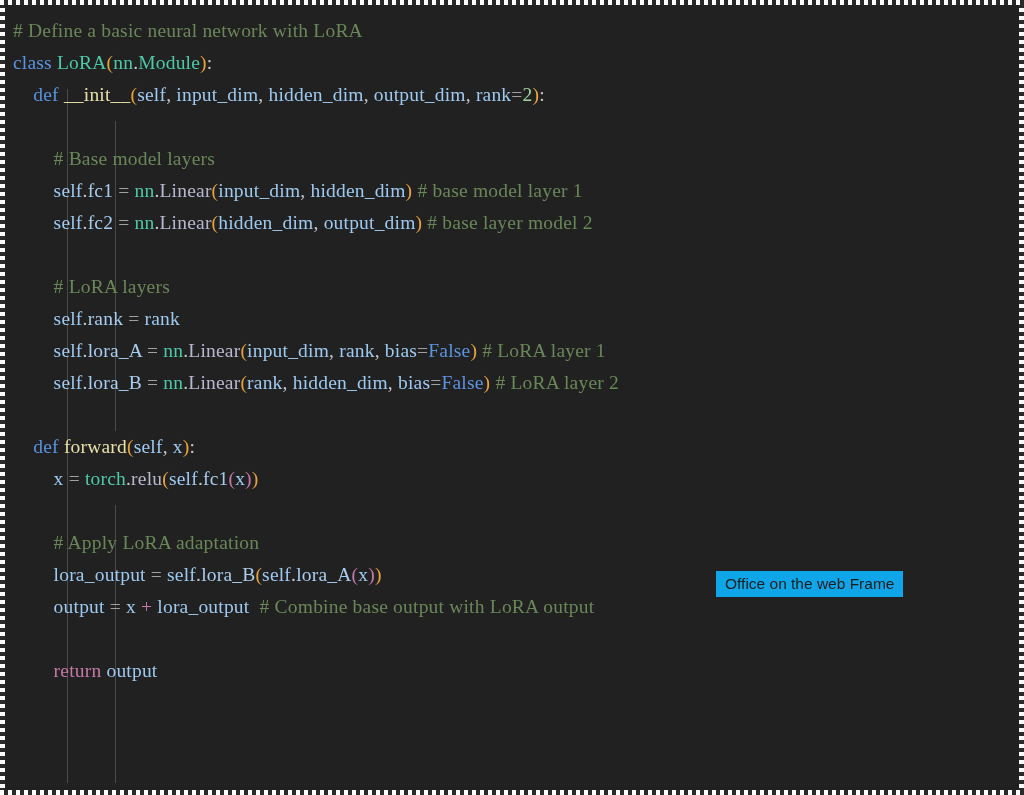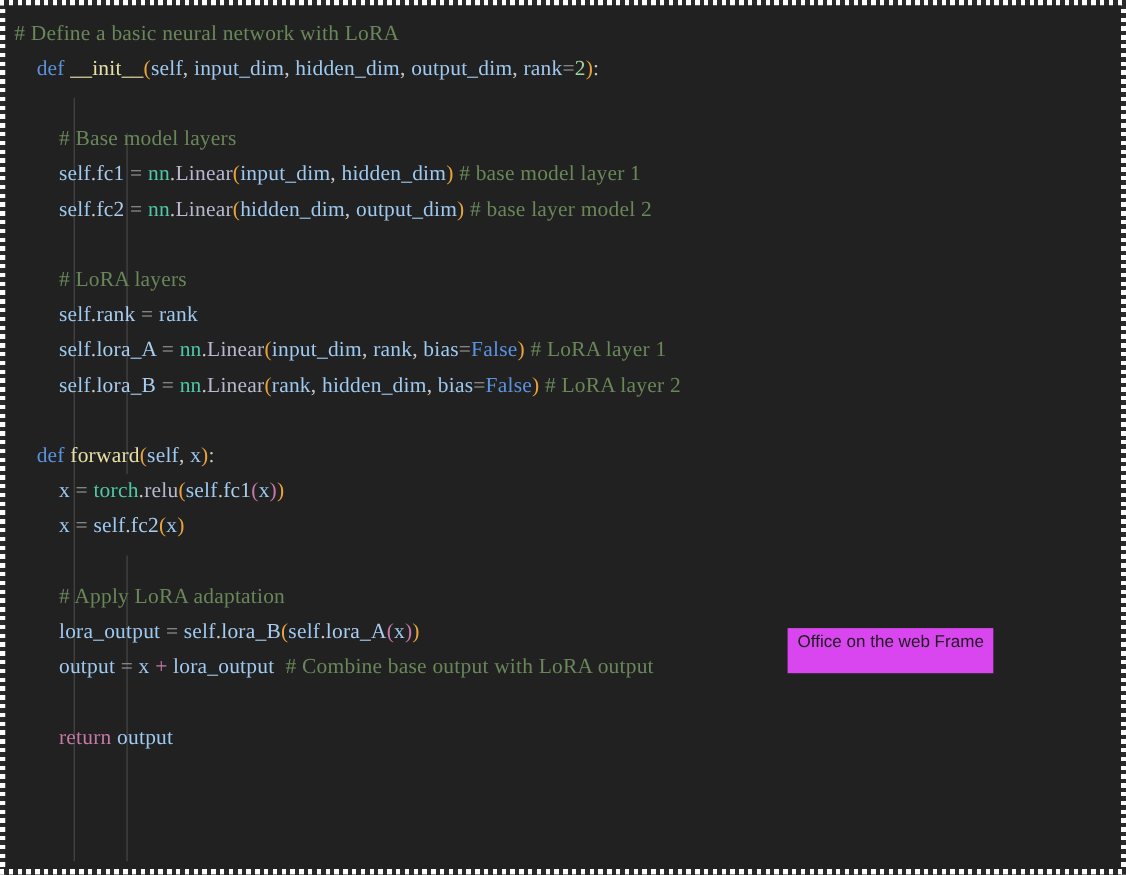--- a/index.html
+++ b/index.html
@@ -79,60 +79,60 @@
   .tok-op        { color: #a0a0a0; }
   .tok-punc      { color: #c8c8c8; }
   .tok-method    { color: #b8b8d0; margin-top: 13px; }
   .tok-plain     { color: #d8d8d8; }
 
   
   #frame-label {
     position: absolute;
     left: 711px;
     top: 566px;
-    background: #d946ef;
+    background: #0ea5e9;
     color: #1c1c1c;
     font-family: "Liberation Sans", sans-serif;
     font-size: 15.5px;
     line-height: 26px;
-    height: 41px;
+    height: 26px;
     padding: 0 9px;
     white-space: nowrap;
     z-index: 50;
     box-sizing: border-box;
   }
 </style>
 </head>
 <body>
 
 <div id="frame-root">
   <div id="code-surface">
 
     <div id="indent-guides">
         <div class="indent-guide" style="left: 62px; top: 84px; height: 694px; background: rgb(74, 74, 74);"></div>
         <div class="indent-guide" style="left: 110px; top: 116px; height: 310px; background: rgb(74, 74, 74);"></div>
         <div class="indent-guide" style="left: 110px; top: 500px; height: 278px; background: rgb(74, 74, 74);"></div>
       </div>
 
     <div id="code-lines">
         <div class="code-line"><span class="tok-comment"># Define a basic neural network with LoRA</span></div>
+        <div class="code-line"><span class="tok-keyword">class</span><span class="tok-plain"> </span><span class="tok-class">LoRA</span><span class="tok-paren">(</span><span class="tok-class">nn</span><span class="tok-punc">.</span><span class="tok-class">Module</span><span class="tok-paren">)</span><span class="tok-punc">:</span></div>
         <div class="code-line"><span class="tok-plain">    </span><span class="tok-keyword">def</span><span class="tok-plain"> </span><span class="tok-func">__init__</span><span class="tok-paren">(</span><span class="tok-ident">self</span><span class="tok-punc">, </span><span class="tok-ident">input_dim</span><span class="tok-punc">, </span><span class="tok-ident">hidden_dim</span><span class="tok-punc">, </span><span class="tok-ident">output_dim</span><span class="tok-punc">, </span><span class="tok-ident">rank</span><span class="tok-op">=</span><span class="tok-num">2</span><span class="tok-paren">)</span><span class="tok-punc">:</span></div>
         <div class="code-line">&nbsp;</div>
         <div class="code-line"><span class="tok-plain">        </span><span class="tok-comment"># Base model layers</span></div>
         <div class="code-line"><span class="tok-plain">        </span><span class="tok-ident">self</span><span class="tok-punc">.</span><span class="tok-var">fc1</span><span class="tok-plain"> </span><span class="tok-op">=</span><span class="tok-plain"> </span><span class="tok-class">nn</span><span class="tok-punc">.</span><span class="tok-method">Linear</span><span class="tok-paren">(</span><span class="tok-ident">input_dim</span><span class="tok-punc">, </span><span class="tok-ident">hidden_dim</span><span class="tok-paren">)</span><span class="tok-plain"> </span><span class="tok-comment"># base model layer 1</span></div>
         <div class="code-line"><span class="tok-plain">        </span><span class="tok-ident">self</span><span class="tok-punc">.</span><span class="tok-var">fc2</span><span class="tok-plain"> </span><span class="tok-op">=</span><span class="tok-plain"> </span><span class="tok-class">nn</span><span class="tok-punc">.</span><span class="tok-method">Linear</span><span class="tok-paren">(</span><span class="tok-ident">hidden_dim</span><span class="tok-punc">, </span><span class="tok-ident">output_dim</span><span class="tok-paren">)</span><span class="tok-plain"> </span><span class="tok-comment"># base layer model 2</span></div>
         <div class="code-line">&nbsp;</div>
         <div class="code-line"><span class="tok-plain">        </span><span class="tok-comment"># LoRA layers</span></div>
         <div class="code-line"><span class="tok-plain">        </span><span class="tok-ident">self</span><span class="tok-punc">.</span><span class="tok-var">rank</span><span class="tok-plain"> </span><span class="tok-op">=</span><span class="tok-plain"> </span><span class="tok-ident">rank</span></div>
         <div class="code-line"><span class="tok-plain">        </span><span class="tok-ident">self</span><span class="tok-punc">.</span><span class="tok-var">lora_A</span><span class="tok-plain"> </span><span class="tok-op">=</span><span class="tok-plain"> </span><span class="tok-class">nn</span><span class="tok-punc">.</span><span class="tok-method">Linear</span><span class="tok-paren">(</span><span class="tok-ident">input_dim</span><span class="tok-punc">, </span><span class="tok-ident">rank</span><span class="tok-punc">, </span><span class="tok-ident">bias</span><span class="tok-op">=</span><span class="tok-bool">False</span><span class="tok-paren">)</span><span class="tok-plain"> </span><span class="tok-comment"># LoRA layer 1</span></div>
         <div class="code-line"><span class="tok-plain">        </span><span class="tok-ident">self</span><span class="tok-punc">.</span><span class="tok-var">lora_B</span><span class="tok-plain"> </span><span class="tok-op">=</span><span class="tok-plain"> </span><span class="tok-class">nn</span><span class="tok-punc">.</span><span class="tok-method">Linear</span><span class="tok-paren">(</span><span class="tok-ident">rank</span><span class="tok-punc">, </span><span class="tok-ident">hidden_dim</span><span class="tok-punc">, </span><span class="tok-ident">bias</span><span class="tok-op">=</span><span class="tok-bool">False</span><span class="tok-paren">)</span><span class="tok-plain"> </span><span class="tok-comment"># LoRA layer 2</span></div>
         <div class="code-line">&nbsp;</div>
         <div class="code-line"><span class="tok-plain">    </span><span class="tok-keyword">def</span><span class="tok-plain"> </span><span class="tok-func">forward</span><span class="tok-paren">(</span><span class="tok-ident">self</span><span class="tok-punc">, </span><span class="tok-ident">x</span><span class="tok-paren">)</span><span class="tok-punc">:</span></div>
         <div class="code-line"><span class="tok-plain">        </span><span class="tok-ident">x</span><span class="tok-plain"> </span><span class="tok-op">=</span><span class="tok-plain"> </span><span class="tok-class">torch</span><span class="tok-punc">.</span><span class="tok-method">relu</span><span class="tok-paren">(</span><span class="tok-ident">self</span><span class="tok-punc">.</span><span class="tok-var">fc1</span><span class="tok-paren2">(</span><span class="tok-ident">x</span><span class="tok-paren2">)</span><span class="tok-paren">)</span></div>
-        <div class="code-line"><span class="tok-plain">        </span><span class="tok-ident">x</span><span class="tok-plain"> </span><span class="tok-op">=</span><span class="tok-plain"> </span><span class="tok-ident">self</span><span class="tok-punc">.</span><span class="tok-var">fc2</span><span class="tok-paren">(</span><span class="tok-ident">x</span><span class="tok-paren">)</span></div>
         <div class="code-line">&nbsp;</div>
         <div class="code-line"><span class="tok-plain">        </span><span class="tok-comment"># Apply LoRA adaptation</span></div>
         <div class="code-line"><span class="tok-plain">        </span><span class="tok-ident">lora_output</span><span class="tok-plain"> </span><span class="tok-op">=</span><span class="tok-plain"> </span><span class="tok-ident">self</span><span class="tok-punc">.</span><span class="tok-var">lora_B</span><span class="tok-paren">(</span><span class="tok-ident">self</span><span class="tok-punc">.</span><span class="tok-var">lora_A</span><span class="tok-paren2">(</span><span class="tok-ident">x</span><span class="tok-paren2">)</span><span class="tok-paren">)</span></div>
         <div class="code-line"><span class="tok-plain">        </span><span class="tok-ident">output</span><span class="tok-plain"> </span><span class="tok-op">=</span><span class="tok-plain"> </span><span class="tok-ident">x</span><span class="tok-plain"> </span><span class="tok-kw2">+</span><span class="tok-plain"> </span><span class="tok-ident">lora_output</span><span class="tok-plain">  </span><span class="tok-comment"># Combine base output with LoRA output</span></div>
         <div class="code-line">&nbsp;</div>
         <div class="code-line"><span class="tok-plain">        </span><span class="tok-kw2">return</span><span class="tok-plain"> </span><span class="tok-ident">output</span></div>
       </div>
 
     <div id="frame-label">Office on the web Frame</div>
 

